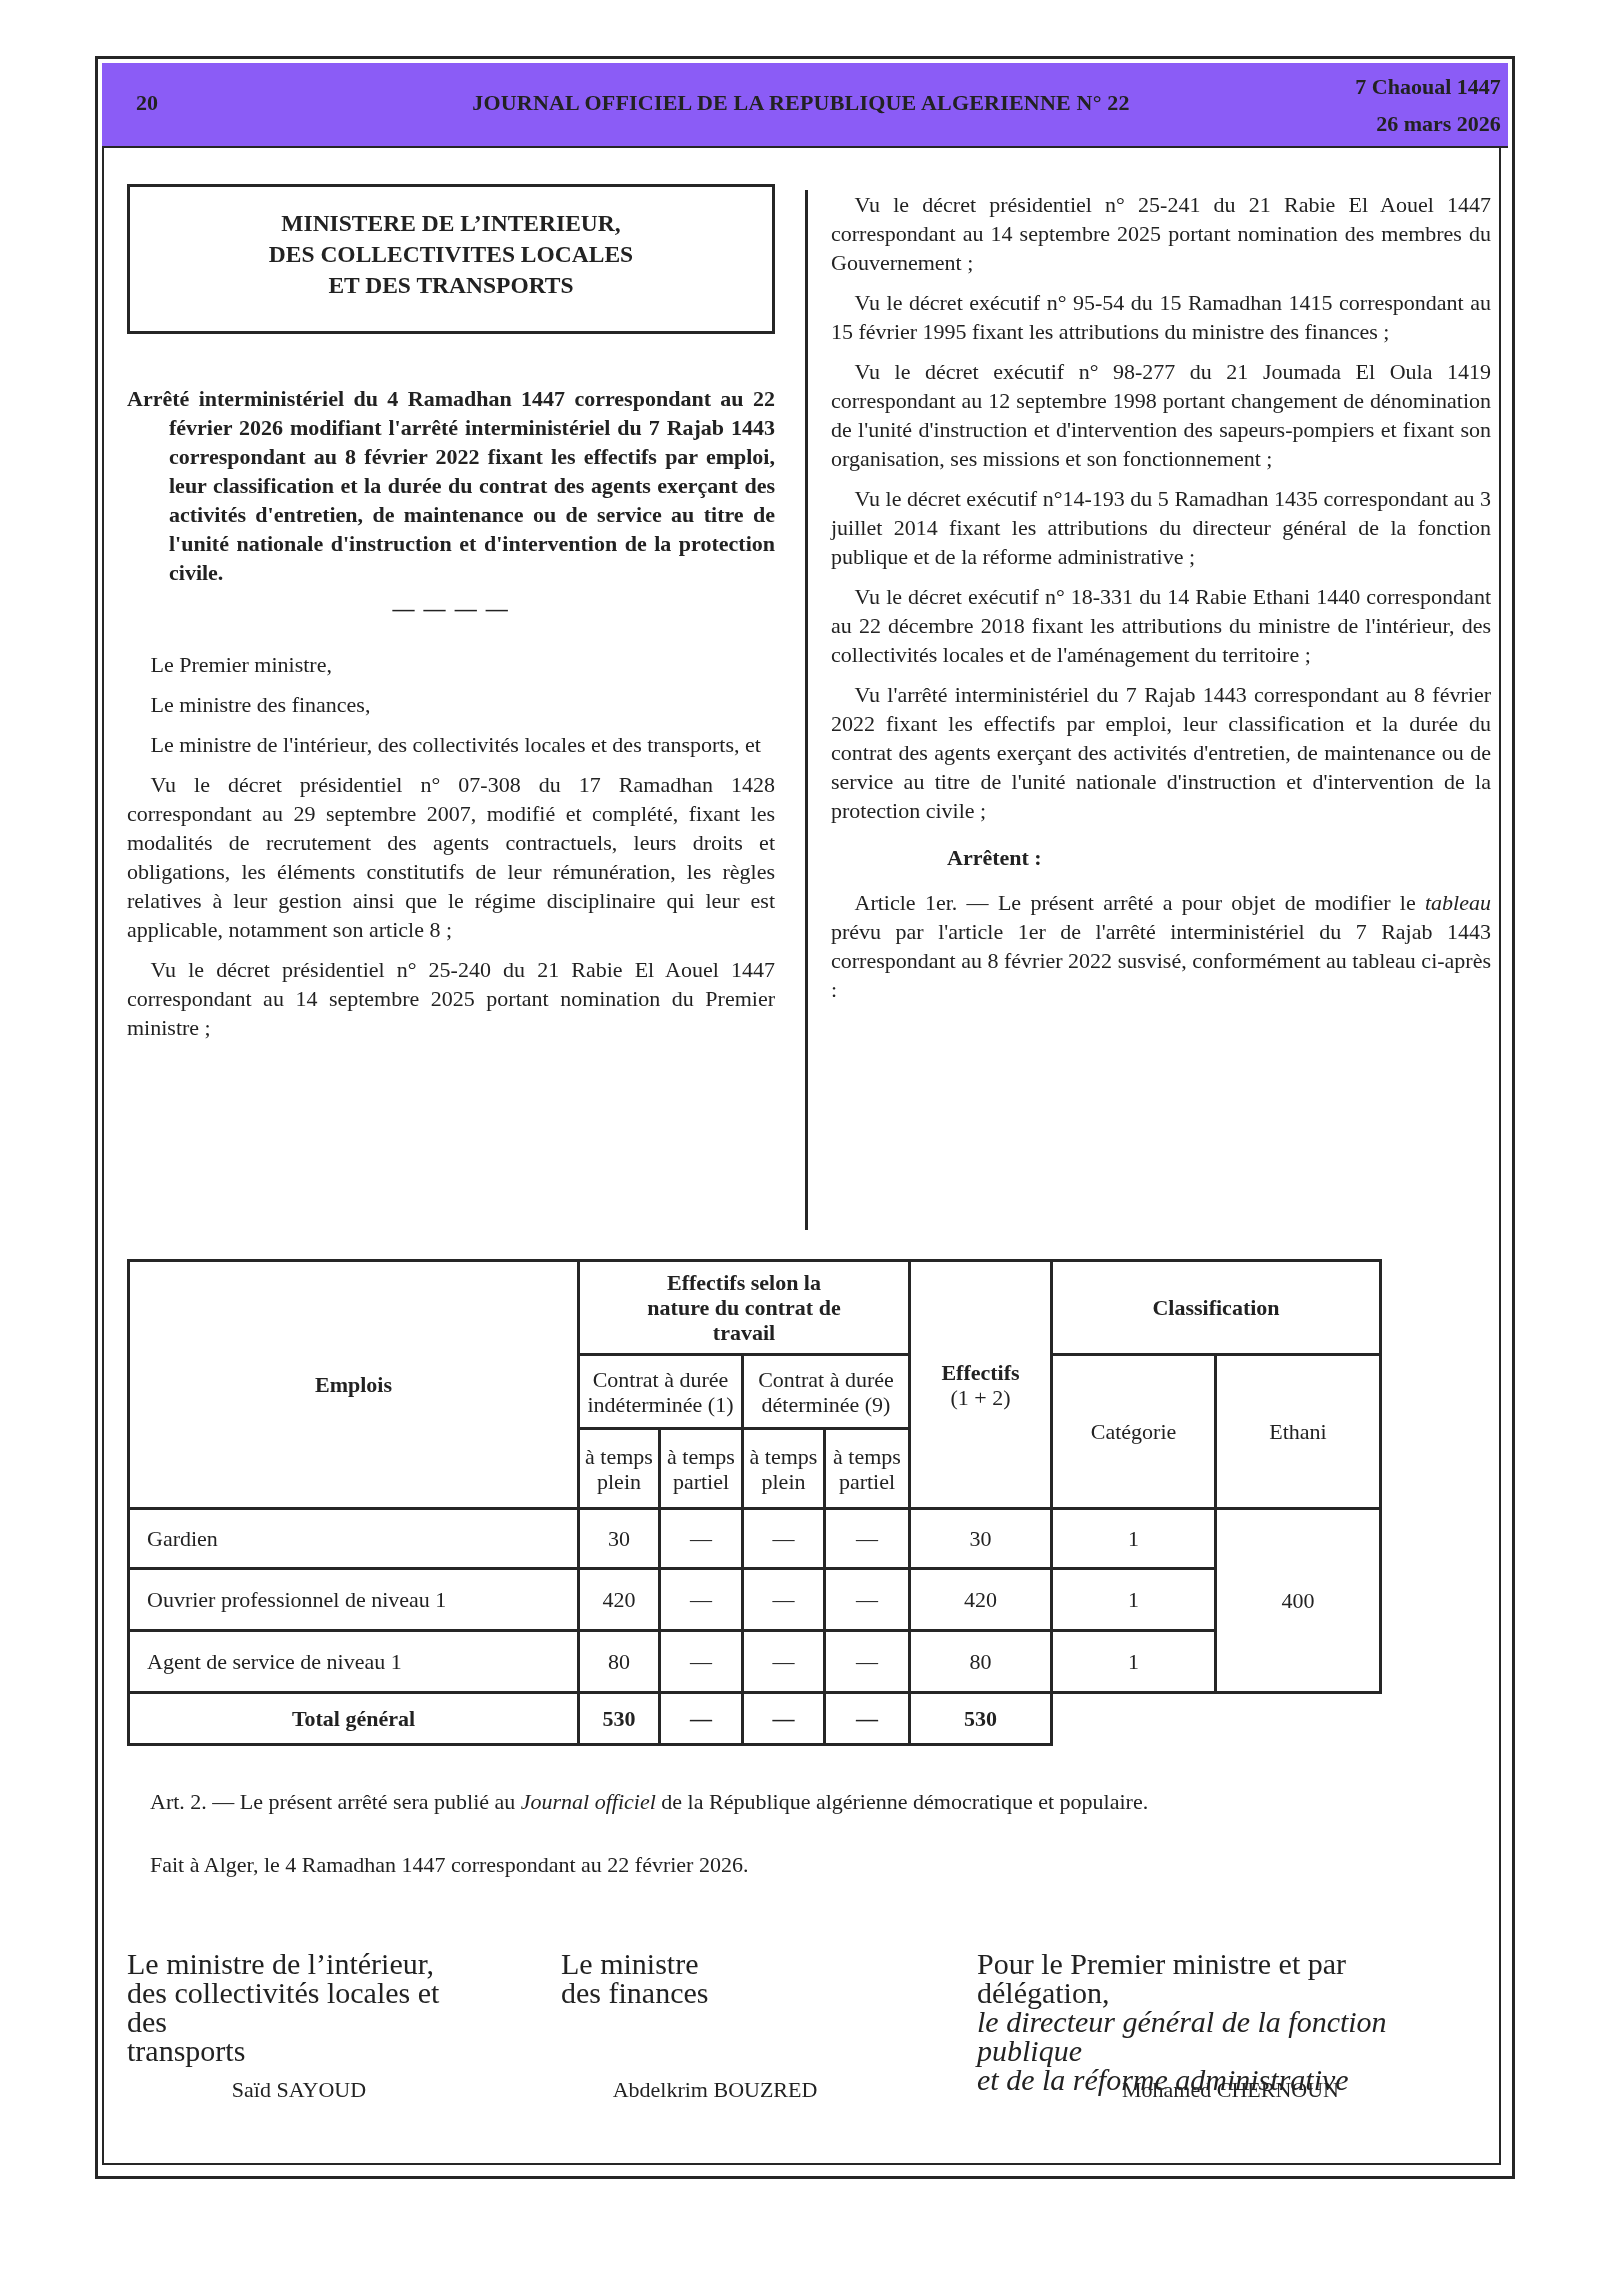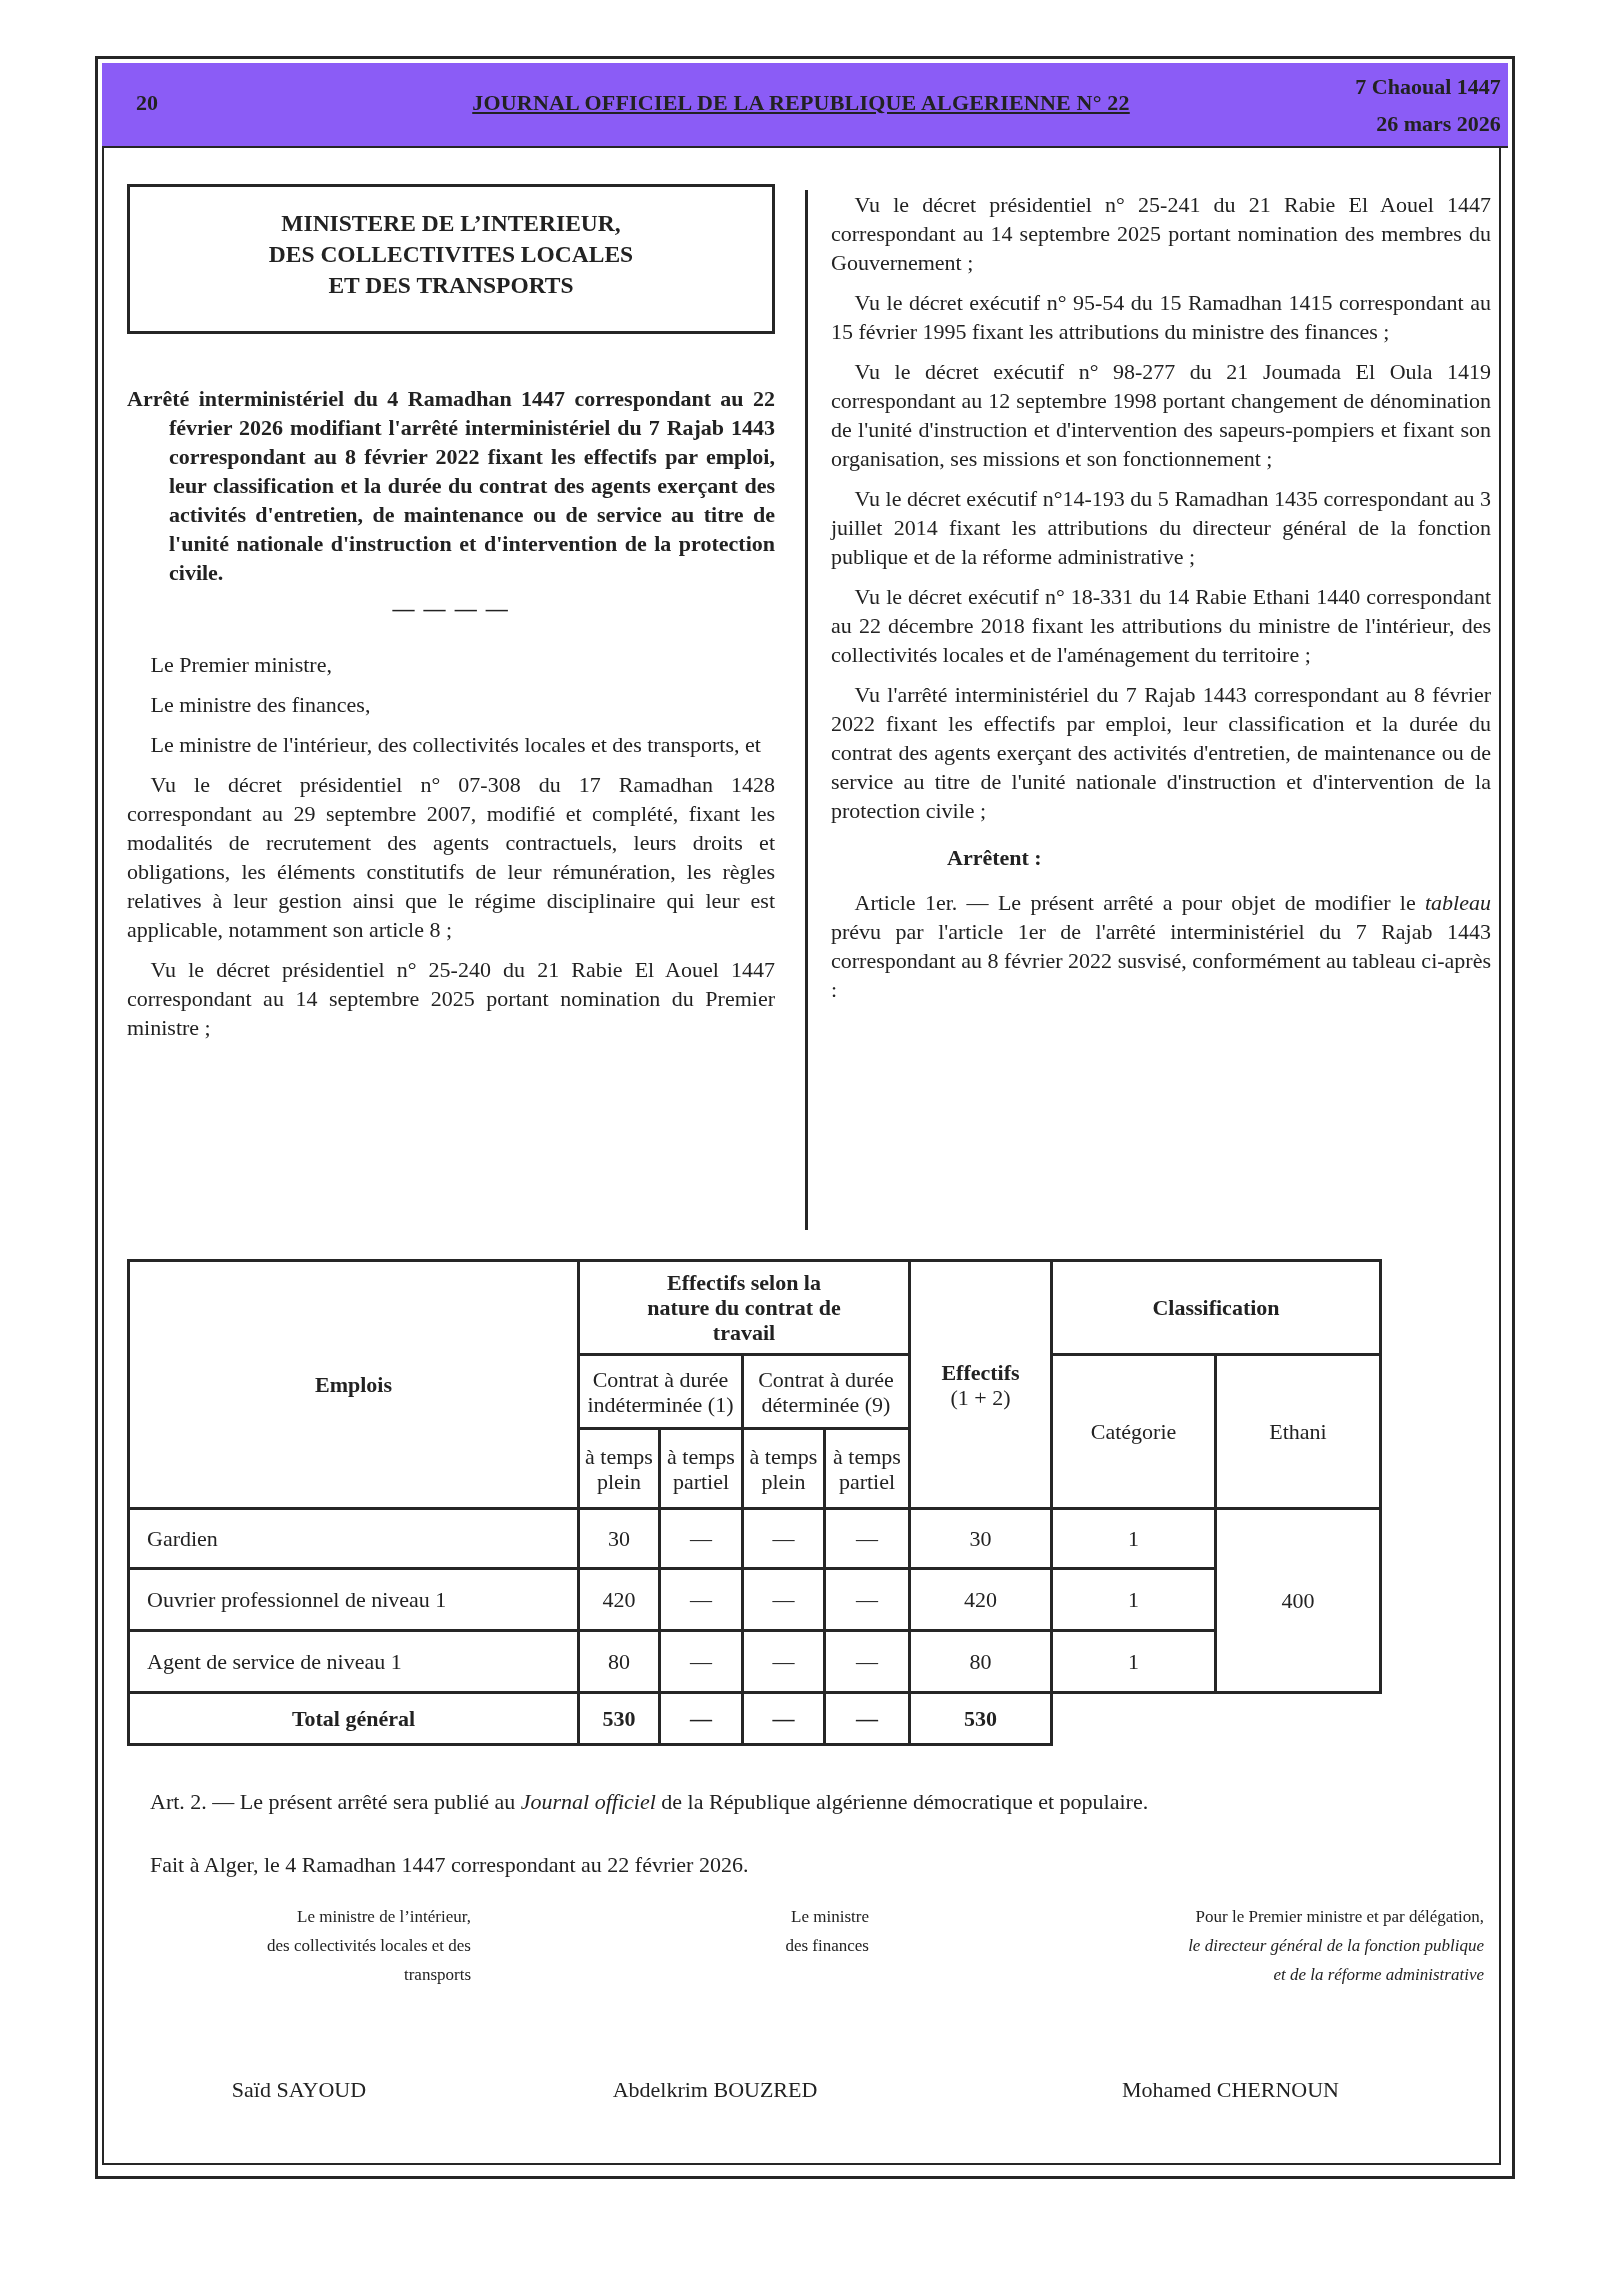--- a/index.html
+++ b/index.html
@@ -2,39 +2,39 @@
 <html style="font-size:14.5px"><head>
 <meta charset="utf-8">
 <style>
   html, body { margin:0; padding:0; background:#ffffff; }
   body { width:1615px; height:2285px; position:relative; font-family:"Liberation Serif", serif; color:#222; }
   .outer { position:absolute; left:95px; top:56px; width:1414px; height:2117px; border:3.6px solid #262626; }
   .inner { position:absolute; left:102px; top:63px; width:1399px; height:2102px; border:2.7px solid #262626; box-sizing:border-box; }
   .header { position:absolute; left:102px; top:63px; width:1406px; height:85px; background:#8b5cf6; border-bottom:2.7px solid #262626; box-sizing:border-box;
             font-family:"Liberation Serif", serif; font-weight:bold; }
   .header .pg { position:absolute; left:34px; top:27px; font-size:22px; }
-  .header .title { position:absolute; left:0; right:8px; top:27px; text-align:center; font-size:22px; letter-spacing:0.2px;text-decoration:underline; }
+  .header .title { position:absolute; left:0; right:8px; top:27px; text-align:center; font-size:22px; letter-spacing:0.2px; }
   .header .date { position:absolute; right:7.2px; top:5.4px; text-align:right; font-size:22px; line-height:37px; }
   .col-divider { position:absolute; left:805px; top:190px; width:2.7px; height:1040px; background:#262626; }
   .ministry { position:absolute; left:127px; top:184px; width:648px; height:150px; border:3.6px solid #262626; box-sizing:border-box;
               text-align:center; font-weight:bold; font-size:23.5px; line-height:31px; padding-top:21px; }
   .col { position:absolute; font-size:22px; line-height:29px; text-align:justify; }
   .col p { margin:0 0 11px 0; text-indent:23.5px; }
   .left { left:127px; top:384px; width:648px; }
   .right { left:831px; top:190px; width:660px; }
   .decree-title { font-weight:bold; padding-left:42px; text-indent:-42px !important; margin-bottom:7.2px !important; }
   .sep { text-align:center; font-weight:bold; margin:7.2px 0 27px 0 !important; text-indent:0 !important; letter-spacing:1.8px; }
   .arretent { font-weight:bold; text-indent:116px !important; margin:18px 0 16.3px 0 !important; }
   .tbl { position:absolute; left:127px; top:1259px; border-collapse:collapse; font-size:22px; }
   .tbl td { border:3.6px solid #262626; text-align:center; vertical-align:middle; padding:0; line-height:25px; }
   .tbl .b { font-weight:bold; }
   .tbl .lbl { text-align:left; padding-left:17px; }
   .tbl td.noborder { border:none; }
   .after { position:absolute; left:150px; font-size:22px; line-height:27px; }
-  .sig { position:absolute; top:1902px; text-align:right; font-size:17px; line-height:29px; }
+  .sig { position:absolute; top:1949px; text-align:left; font-size:30px; line-height:29px; }
   .sig .it { font-style:italic; }
   .name { position:absolute; top:2077px; font-size:22px; text-align:center; }
 </style>
 </head>
 <body>
 
 <div class="outer"></div>
 <div class="inner"></div>
 
 <div class="header">

